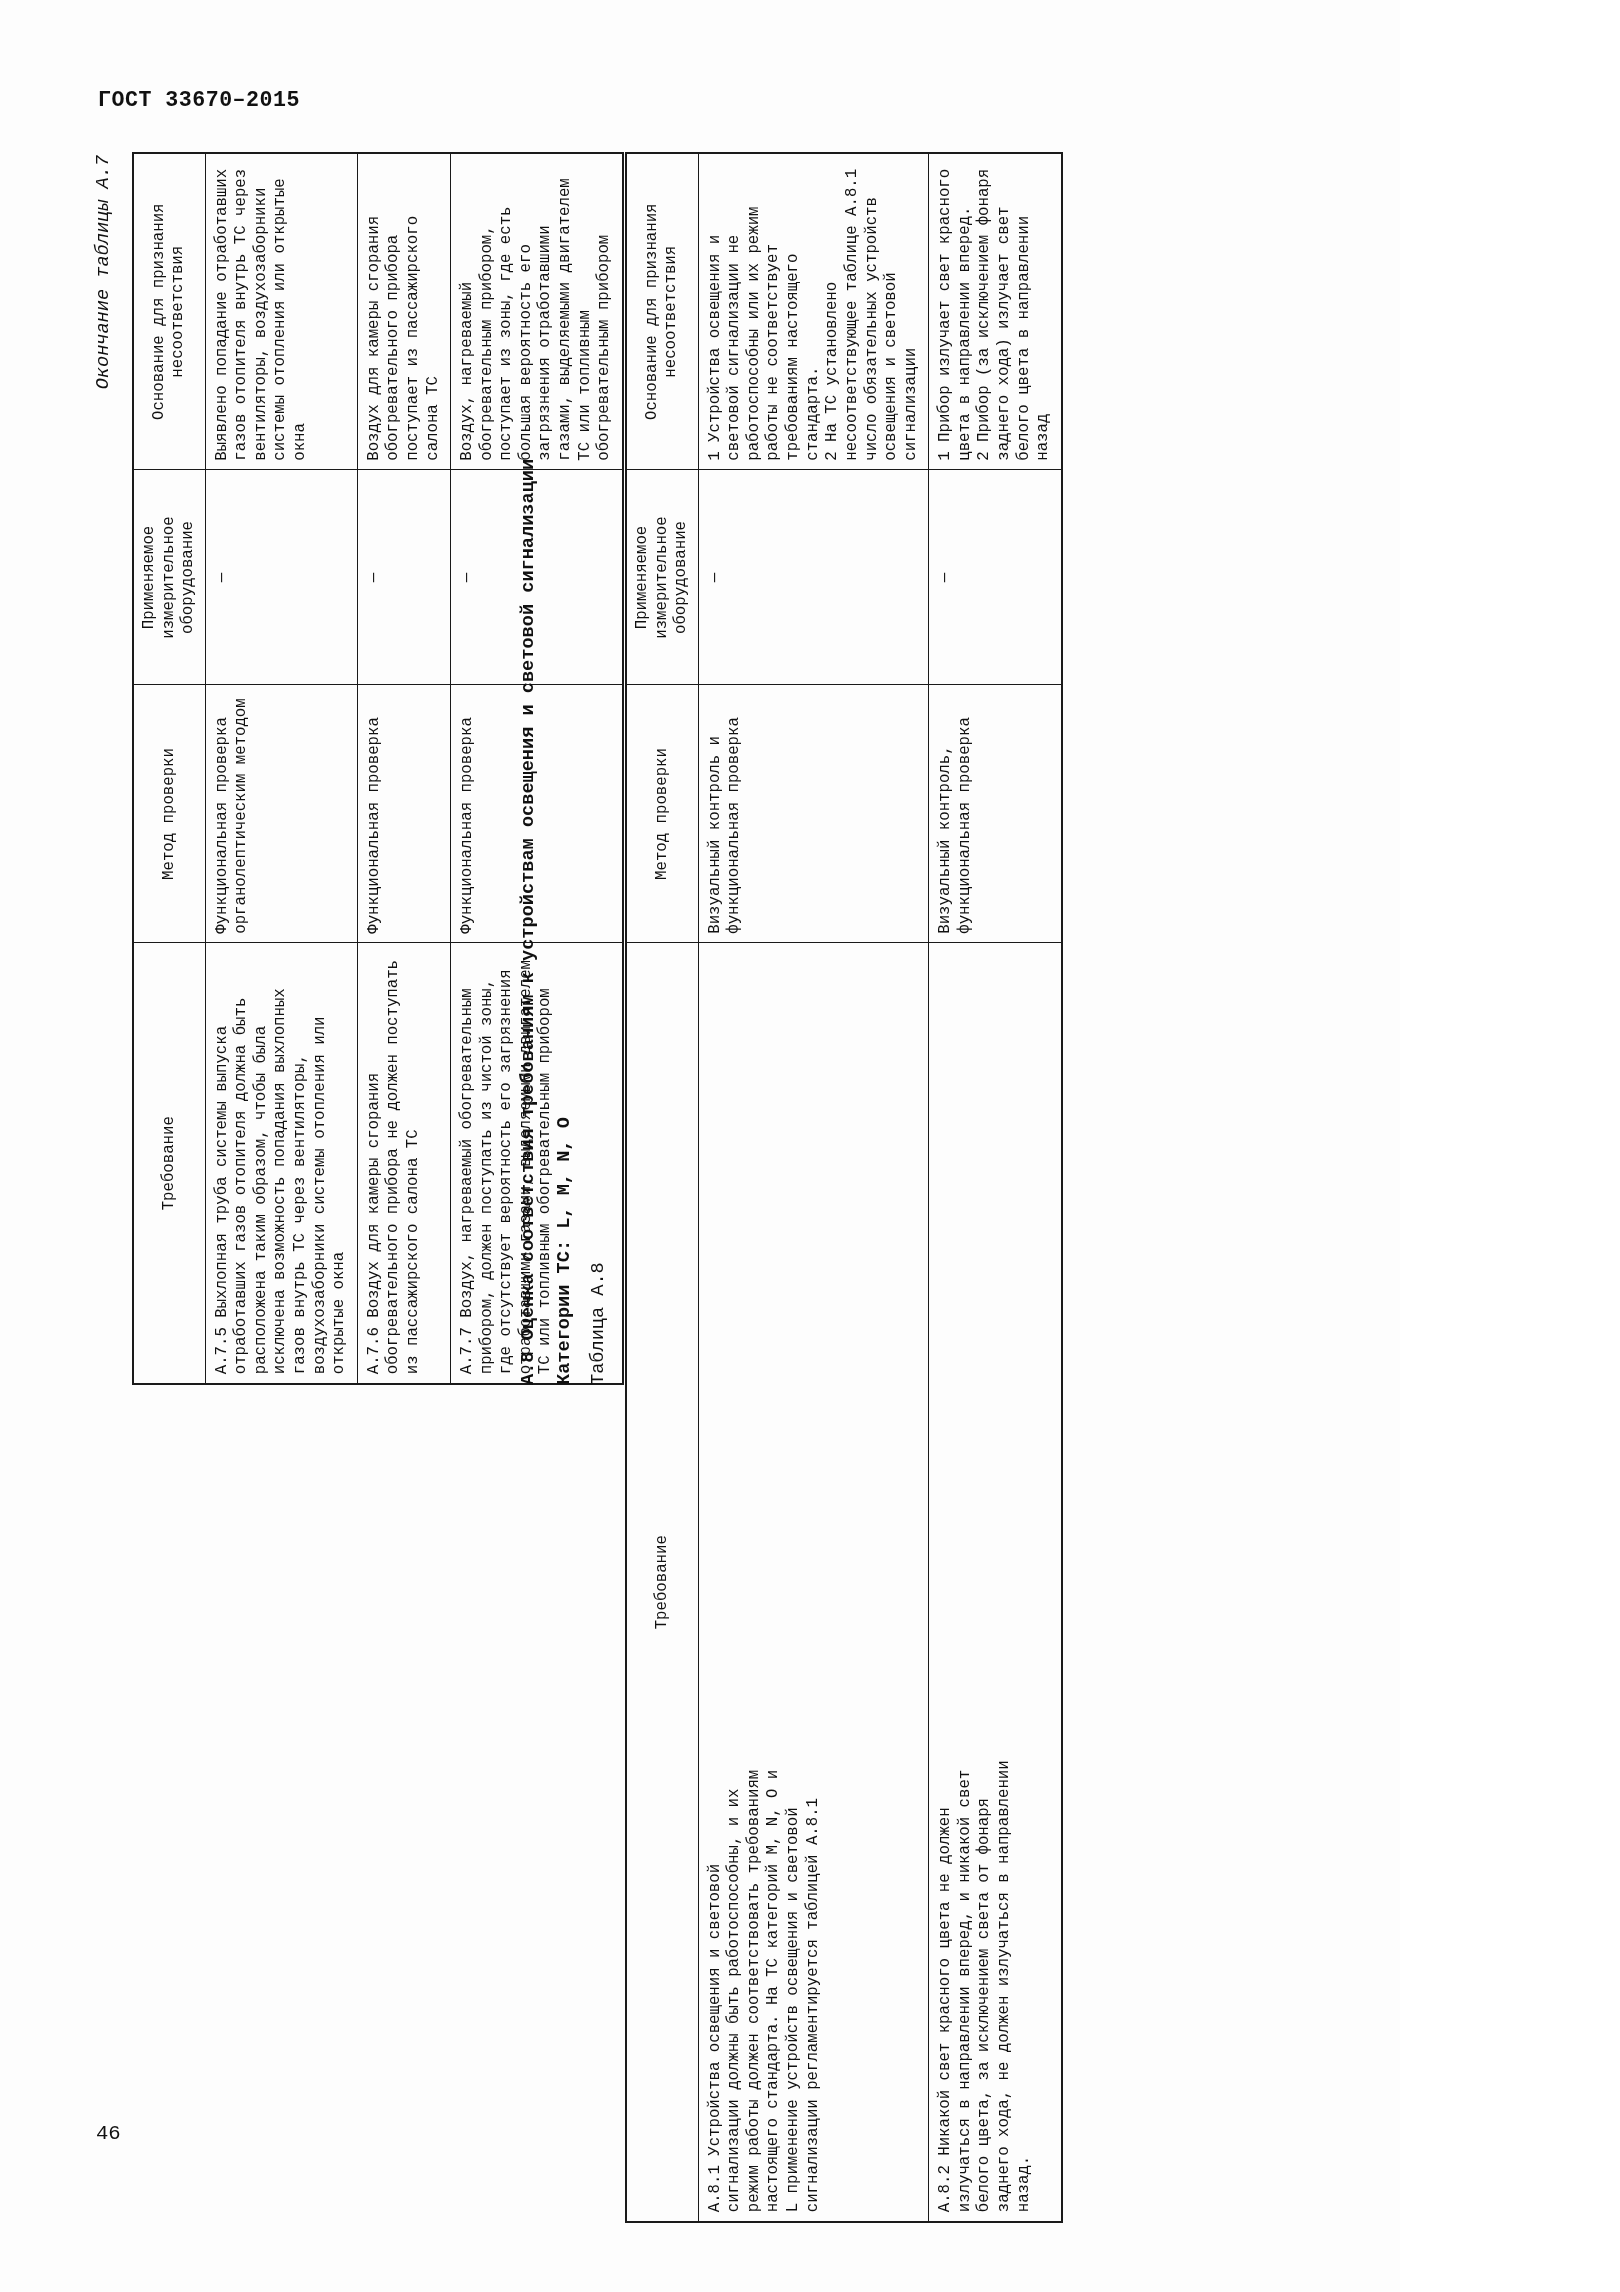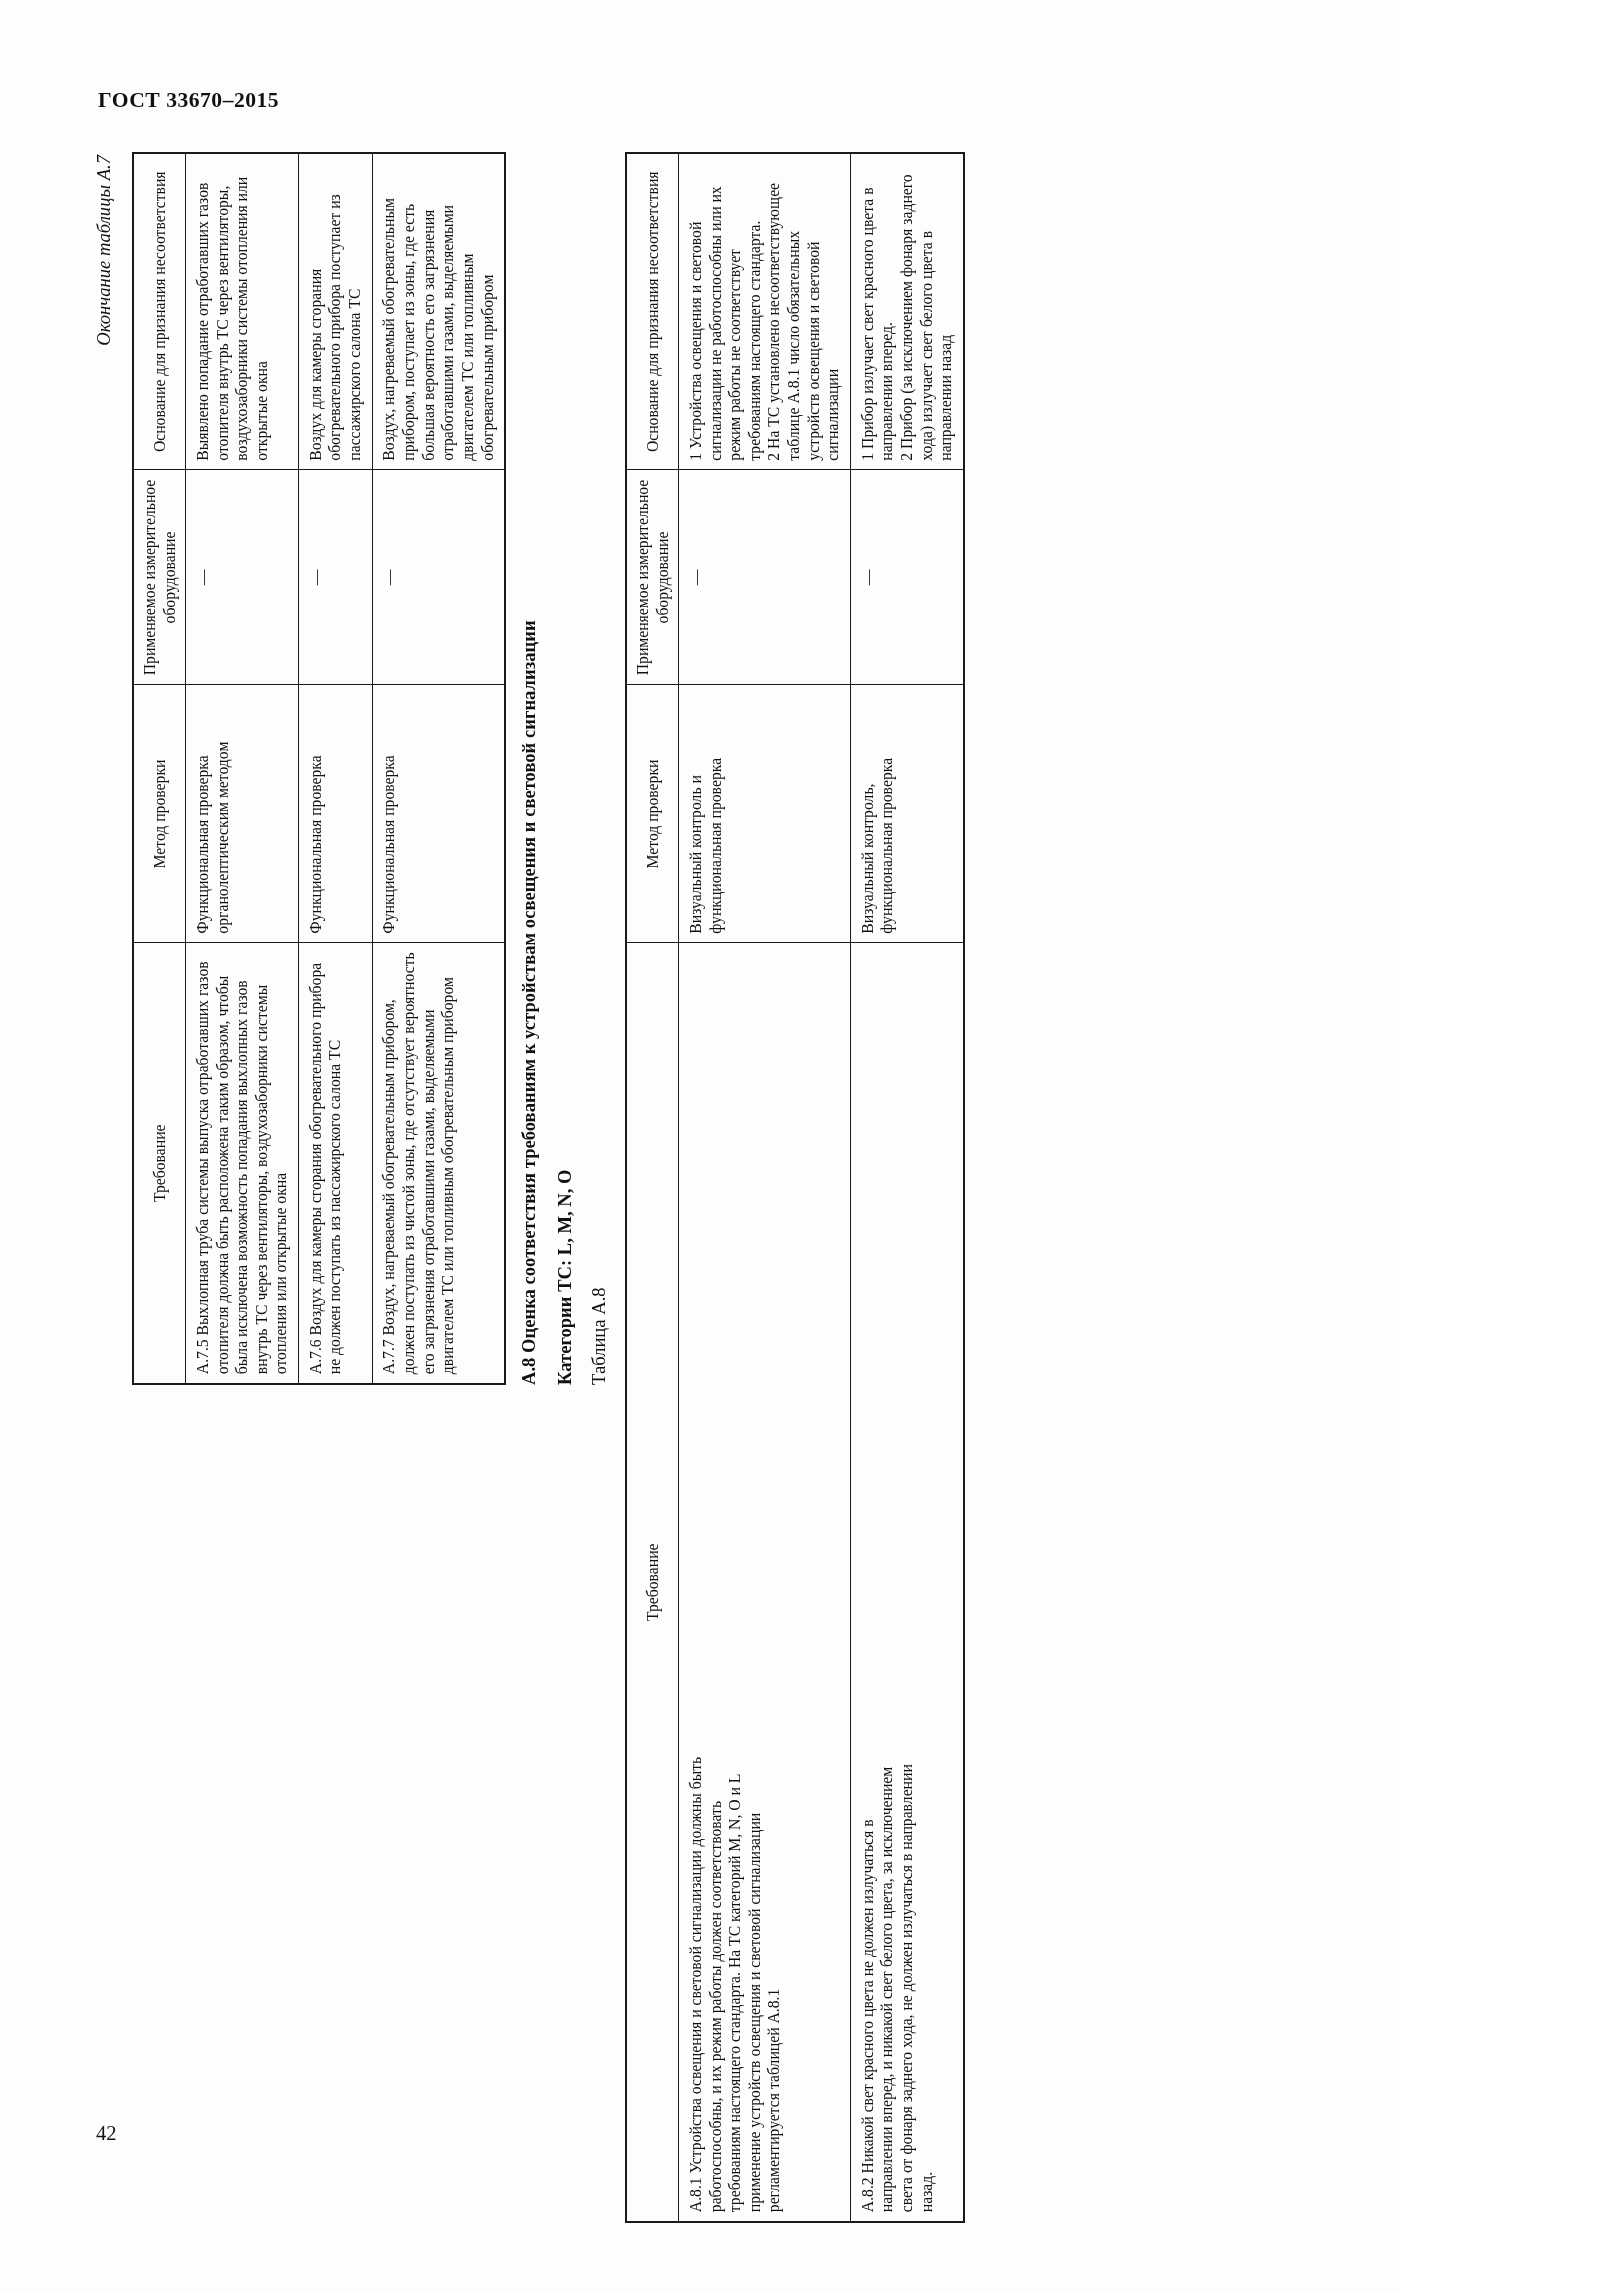--- a/index.html
+++ b/index.html
@@ -1,20 +1,20 @@
 <!DOCTYPE html>
 <html><head>
 <meta charset="utf-8">
 <style>
   html,body{margin:0;padding:0;background:#ffffff;}
   #page{
     position:relative;
     width:1400px;height:2293px;
     background:#fdfdfd;
-    font-family:Liberation Serif, serif;
+    font-family:Liberation Mono, monospace;
     color:#111;
     overflow:hidden;
   }
   .hdr{
     position:absolute;left:98px;top:88px;
     font-size:21.6px;font-weight:bold;letter-spacing:0.5px;
   }
   .pagenum{
     position:absolute;left:96px;top:2122px;
     font-size:20.6px;
@@ -57,21 +57,21 @@
   .cell-text{white-space:pre-line;}
   .narrow{max-width:461px;}
 </style>
 </head>
 <body>
 
 <div id="page">
 
   <div class="hdr">ГОСТ 33670–2015</div>
 
-  <div class="pagenum">42</div>
+  <div class="pagenum">46</div>
 
   <div class="vwrap" style="left:93px;top:155px;width:33px;height:304px;">
     <div class="vbox cap-italic" style="width:304px;">Окончание таблицы А.7</div>
   </div>
 
   <div class="vwrap" style="left:132px;top:155px;width:377px;height:1230px;">
     <div class="vbox" style="width:1230px;">
       <table class="gtable" style="width:1230px;">
         <colgroup>
           <col style="width:441px">

